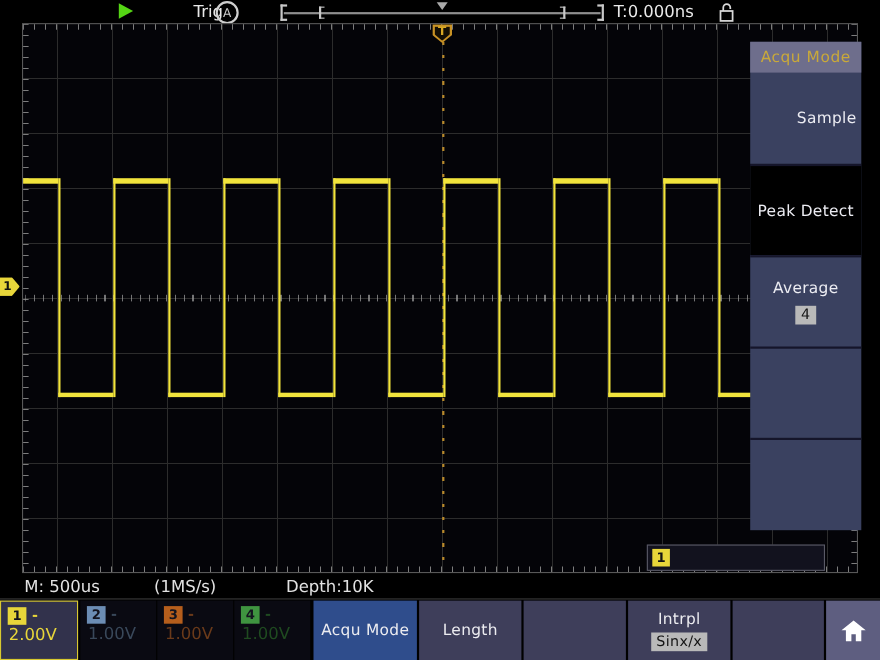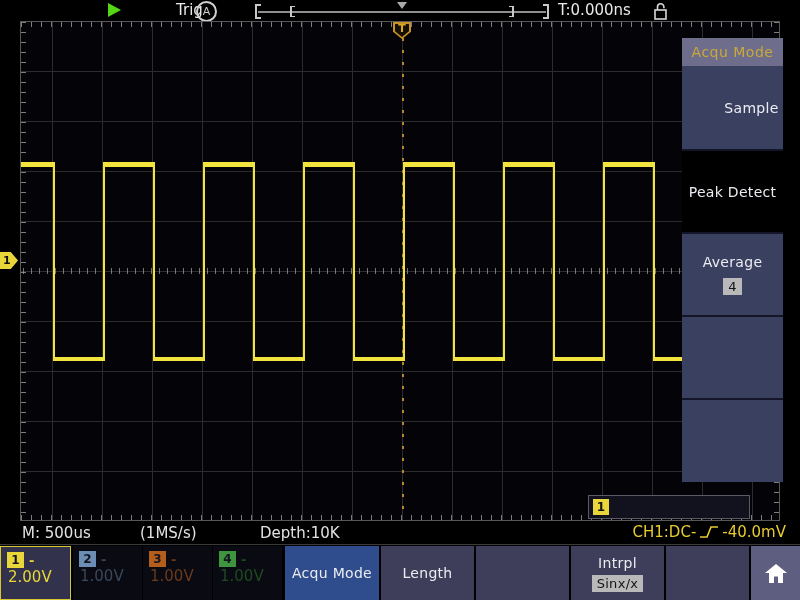--- a/index.html
+++ b/index.html
@@ -163,27 +163,20 @@
     </div>
   </div>
 
   <div class="freq-box">
     <div class="freq-ch">1</div>
   </div>
 
   <div class="statusbar m">M: 500us</div>
   <div class="statusbar rate">(1MS/s)</div>
   <div class="statusbar depth">Depth:10K</div>
-  <div class="trig-info">
-    <span>CH1:DC-</span>
-    <svg width="20" height="16" viewBox="0 0 20 16">
-      <path d="M1 13 H8 L12 3 H19" stroke="#e6cc2e" fill="none" stroke-width="1.6"></path>
-    </svg>
-    <span>-40.0mV</span>
-  </div>
 
   <div id="bottombar"></div>
 
   <div class="ch active" style="left:0;">
     <div class="top">
       <span class="ch-badge" style="background:#e8d63a;">1</span>
       <span class="dash" style="color:#e8d63a;">-</span>
     </div>
     <div class="scale" style="color:#e8d63a;">2.00V</div>
   </div>

